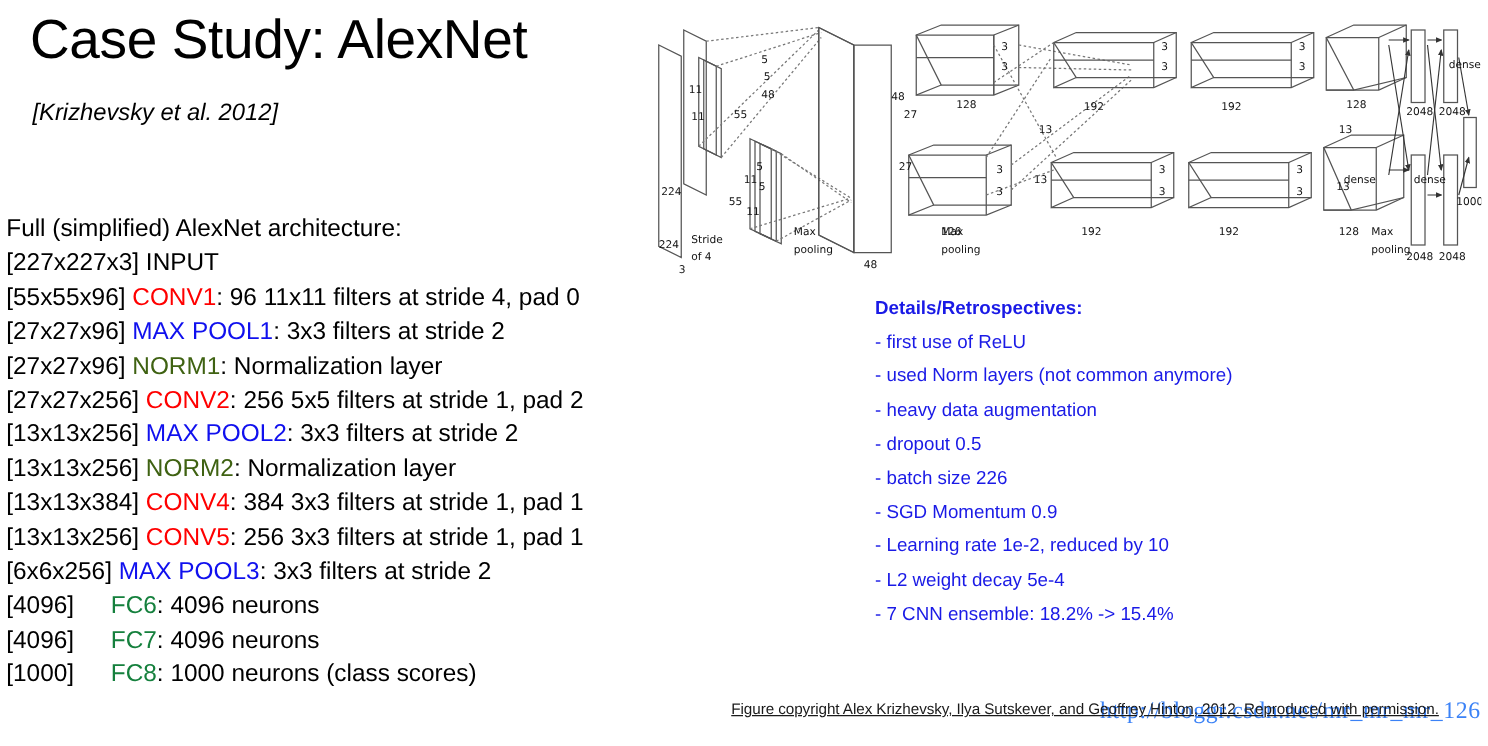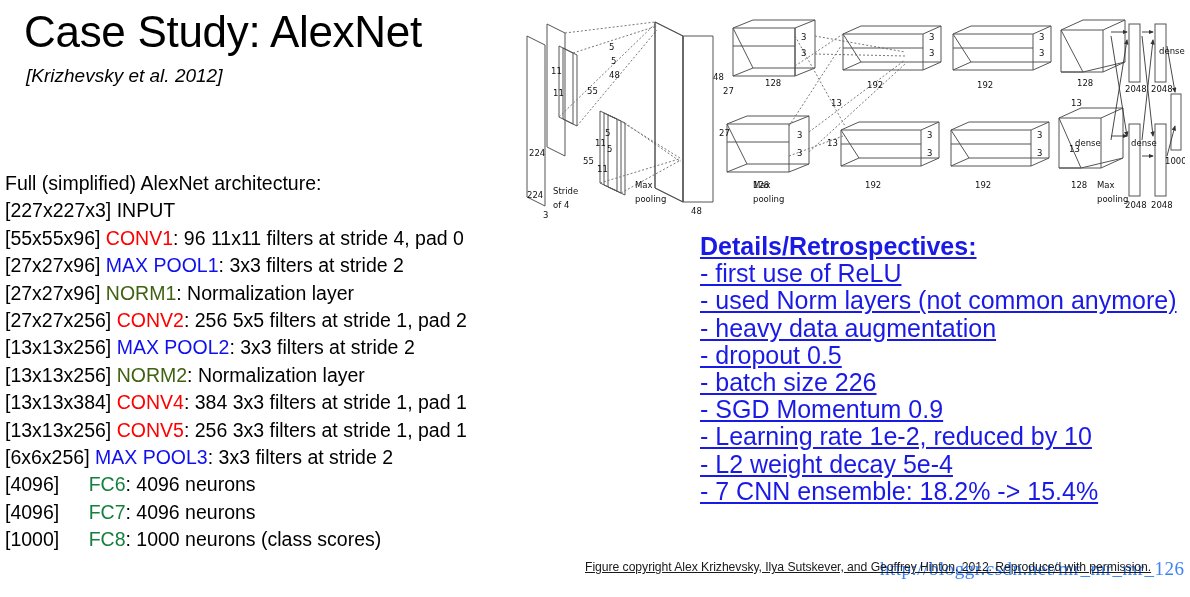--- a/index.html
+++ b/index.html
@@ -24,21 +24,21 @@
     font-size: 44px;
     line-height: 1.1;
     font-weight: normal;
     letter-spacing: -0.3px;
     color: #000;
     white-space: nowrap;
   }
   #citation {
     position: absolute;
     left: 26px;
-    top: 65px;
+    top: 80px;
     font-size: 19px;
     font-style: italic;
     color: #000;
     white-space: nowrap;
   }
 
   
   #architecture {
     position: absolute;
     left: 5px;
@@ -55,25 +55,24 @@
   .c-pool  { color: #1010ee; }
   .c-norm  { color: #3f6212; }
   .c-fc    { color: #15803d; margin-left: 24px; }
   .c-plain { color: #000000; }
 
   
   #details {
     position: absolute;
     left: 700px;
     top: 233px;
-    font-size: 25px;
+    font-size: 15px;
     line-height: 27.2px;
     color: #1a1ae6;
     white-space: nowrap;
-    text-decoration: underline;
   }
   #details .details-heading {
     font-weight: bold;
   }
   #details .detail-line { white-space: nowrap; }
 
   
   #figure-caption {
     position: absolute;
     left: 585px;

